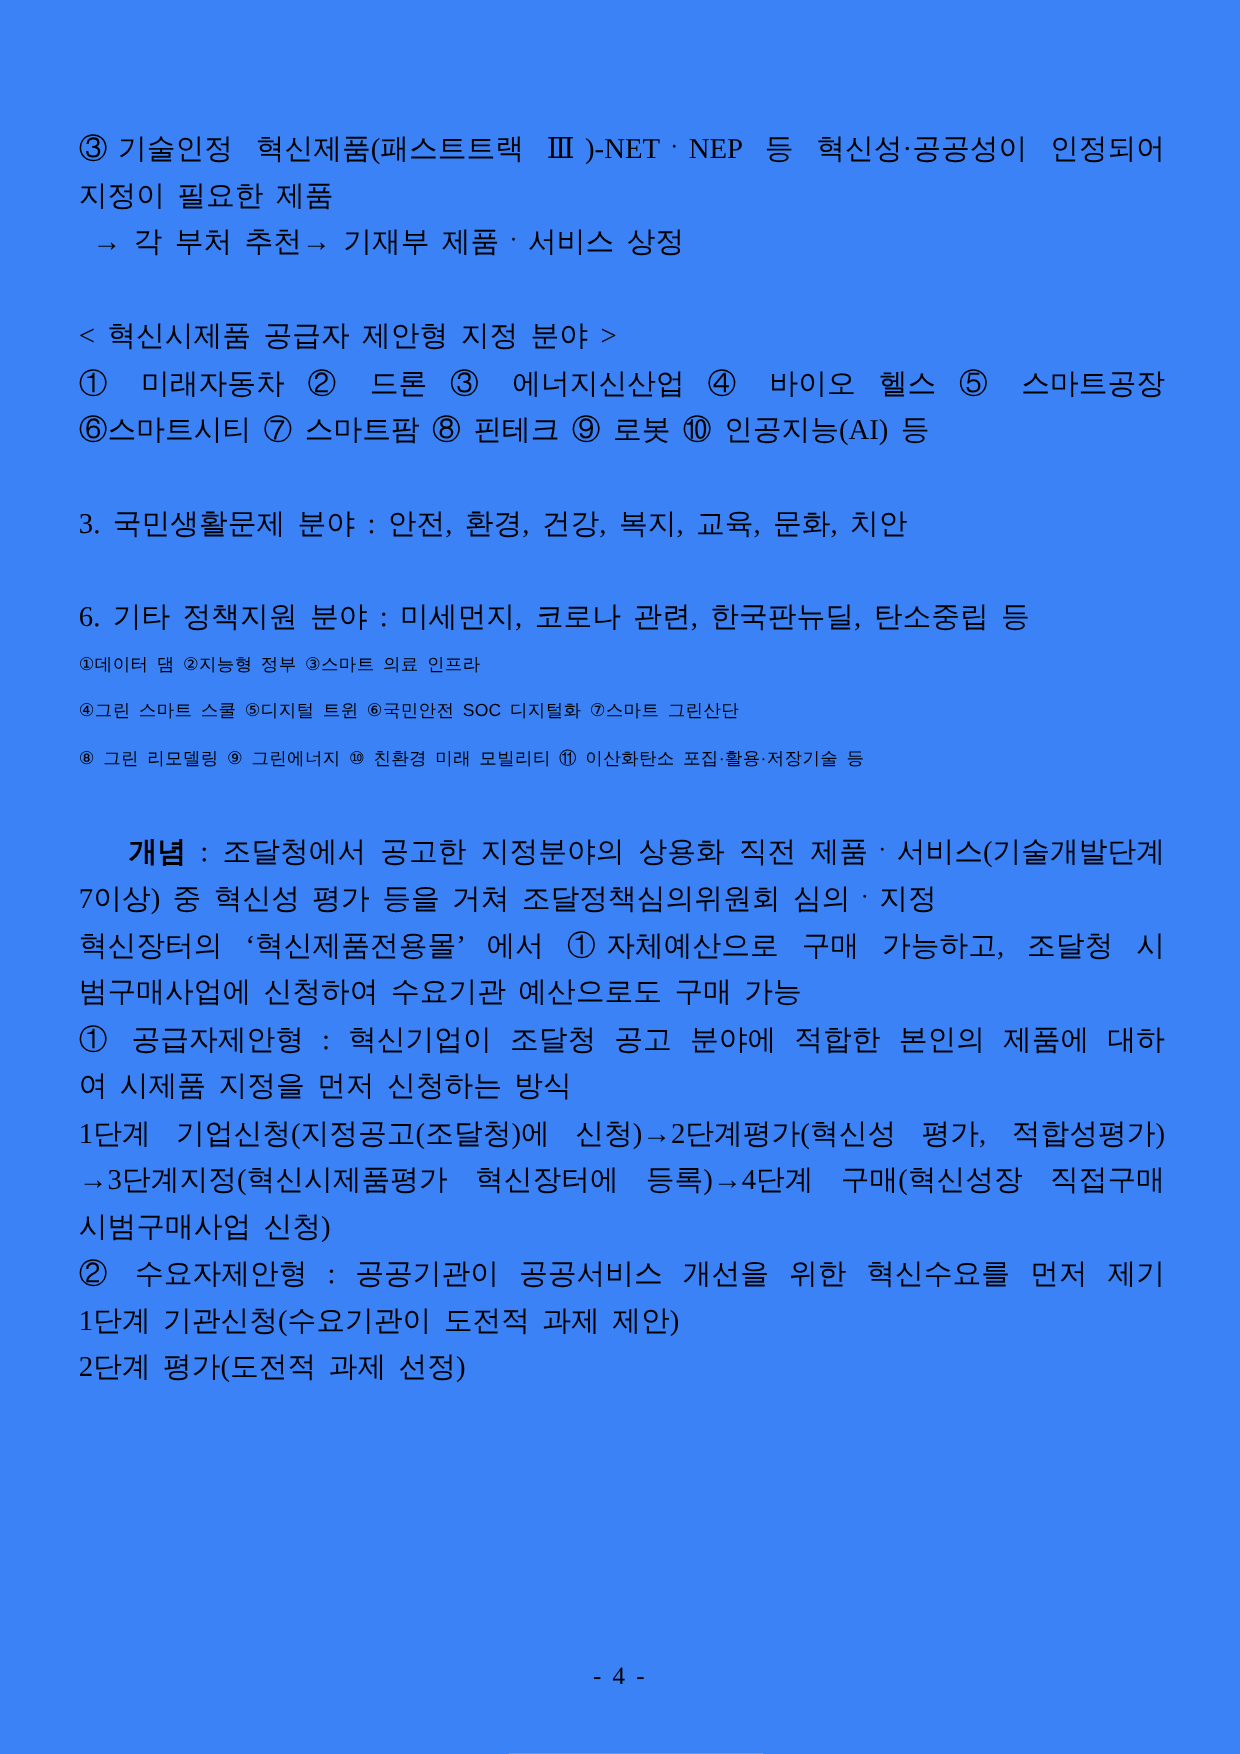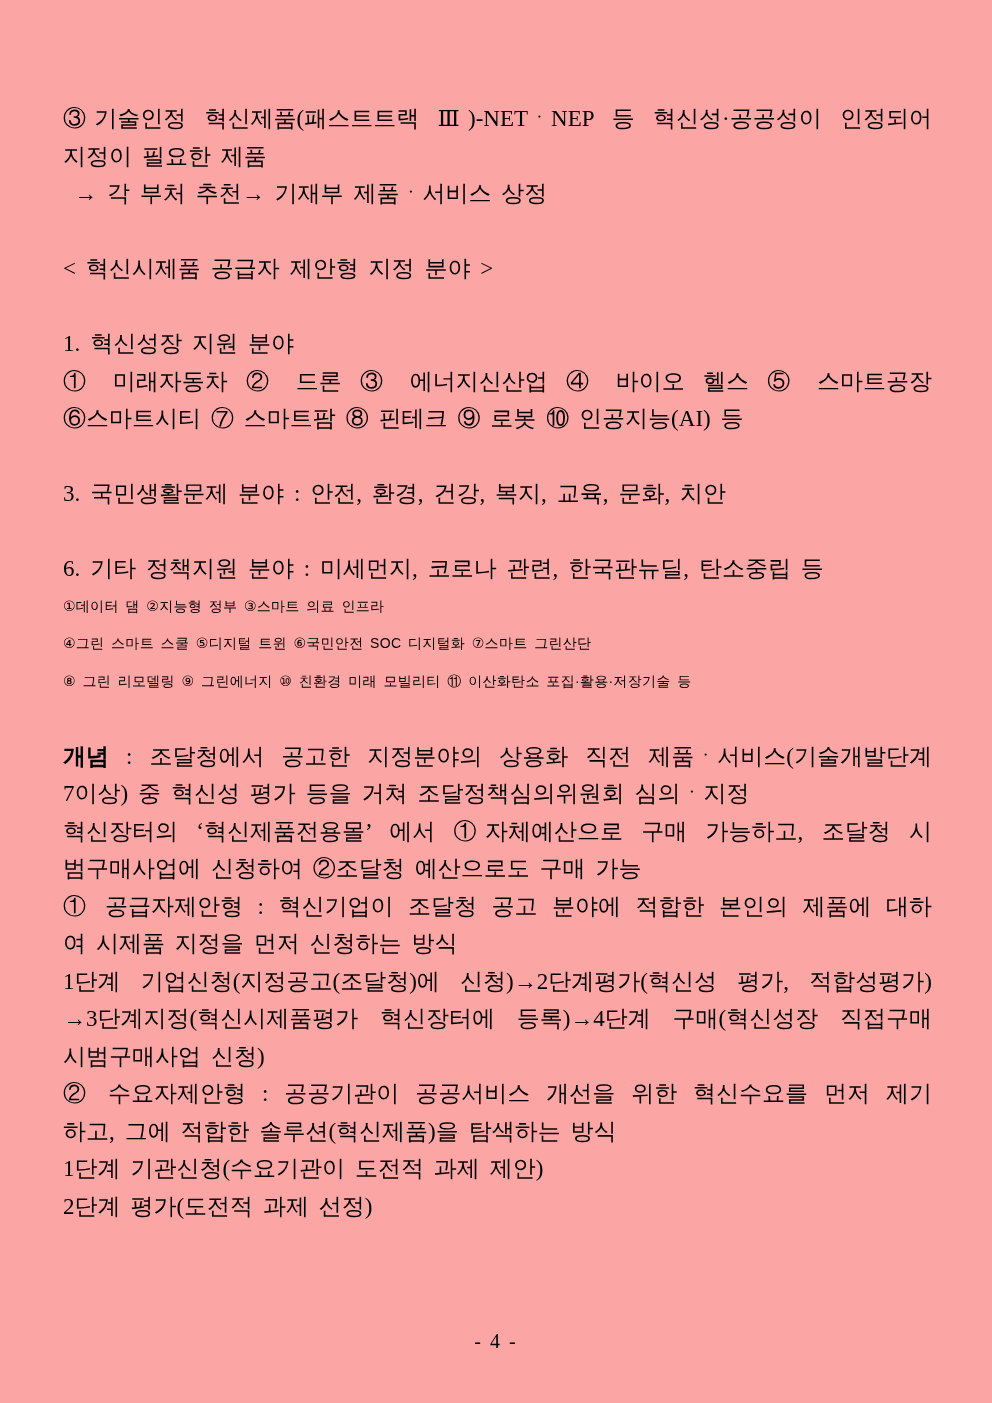--- a/index.html
+++ b/index.html
@@ -5,21 +5,21 @@
   html, body { margin: 0; padding: 0; }
   body {
     width: 992px; height: 1403px;
     background: #ffffff;
     color: #000000;
     font-family: "Liberation Serif", "DejaVu Serif", serif;
   }
   .page {
     position: relative;
     width: 992px; height: 1403px;
-    background: #fca5a5;
+    background: #3b82f6;
     overflow: hidden;
   }
   .content {
     position: absolute;
     left: 63px; top: 100px;
     width: 869px;
     overflow: hidden;
   }
   .line {
     font-size: 23px;
@@ -31,58 +31,56 @@
     text-align: justify;
     text-align-last: justify;
   }
   .line.small {
     font-size: 14px;
     font-family: "Liberation Sans", "DejaVu Sans", sans-serif;
     letter-spacing: 0.02em;
   }
   .line.indent { padding-left: 11px; }
   .line.gap1 { margin-top: 37.5px; }
-  .line b { font-weight: bold; }
+  .line b { font-weight: bold; margin-left: 40px; }
   .footer {
     position: absolute;
     left: 0; top: 1326px;
     width: 100%;
     text-align: center;
     font-size: 20px;
     line-height: 30px;
     letter-spacing: 0.1em;
   }
 </style>
 </head>
 <body>
 
 <div class="page">
   <div class="content">
       <div class="line just">③기술인정 혁신제품(패스트트랙 Ⅲ)-NETㆍNEP 등 혁신성·공공성이 인정되어</div>
       <div class="line">지정이 필요한 제품</div>
       <div class="line indent">→ 각 부처 추천→ 기재부 제품ㆍ서비스 상정</div>
       <div class="line gap1">&lt; 혁신시제품 공급자 제안형 지정 분야 &gt;</div>
-      <div class="line gap1">1. 혁신성장 지원 분야</div>
       <div class="line just">① 미래자동차 ② 드론 ③ 에너지신산업 ④ 바이오 헬스 ⑤ 스마트공장</div>
       <div class="line">⑥스마트시티 ⑦ 스마트팜 ⑧ 핀테크 ⑨ 로봇 ⑩ 인공지능(AI) 등</div>
       <div class="line gap1">3. 국민생활문제 분야 : 안전, 환경, 건강, 복지, 교육, 문화, 치안</div>
       <div class="line gap1">6. 기타 정책지원 분야 : 미세먼지, 코로나 관련, 한국판뉴딜, 탄소중립 등</div>
       <div class="line small">①데이터 댐 ②지능형 정부 ③스마트 의료 인프라</div>
       <div class="line small">④그린 스마트 스쿨 ⑤디지털 트윈 ⑥국민안전 SOC 디지털화 ⑦스마트 그린산단</div>
       <div class="line small">⑧ 그린 리모델링 ⑨ 그린에너지 ⑩ 친환경 미래 모빌리티 ⑪ 이산화탄소 포집·활용·저장기술 등</div>
       <div class="line just gap1"><b>개념</b> : 조달청에서 공고한 지정분야의 상용화 직전 제품ㆍ서비스(기술개발단계</div>
       <div class="line">7이상) 중 혁신성 평가 등을 거쳐 조달정책심의위원회 심의ㆍ지정</div>
       <div class="line just">혁신장터의 ‘혁신제품전용몰’ 에서 ①자체예산으로 구매 가능하고, 조달청 시</div>
-      <div class="line">범구매사업에 신청하여 ②조달청 예산으로도 구매 가능</div>
+      <div class="line">범구매사업에 신청하여 수요기관 예산으로도 구매 가능</div>
       <div class="line just">① 공급자제안형 : 혁신기업이 조달청 공고 분야에 적합한 본인의 제품에 대하</div>
       <div class="line">여 시제품 지정을 먼저 신청하는 방식</div>
       <div class="line just">1단계 기업신청(지정공고(조달청)에 신청)→2단계평가(혁신성 평가, 적합성평가)</div>
       <div class="line just">→3단계지정(혁신시제품평가 혁신장터에 등록)→4단계 구매(혁신성장 직접구매</div>
       <div class="line">시범구매사업 신청)</div>
       <div class="line just">② 수요자제안형 : 공공기관이 공공서비스 개선을 위한 혁신수요를 먼저 제기</div>
-      <div class="line">하고, 그에 적합한 솔루션(혁신제품)을 탐색하는 방식</div>
       <div class="line">1단계 기관신청(수요기관이 도전적 과제 제안)</div>
       <div class="line">2단계 평가(도전적 과제 선정)</div>
     </div>
   <div class="footer">
     <span>- 4 -</span>
   </div>
 </div>
 
 </body></html>

